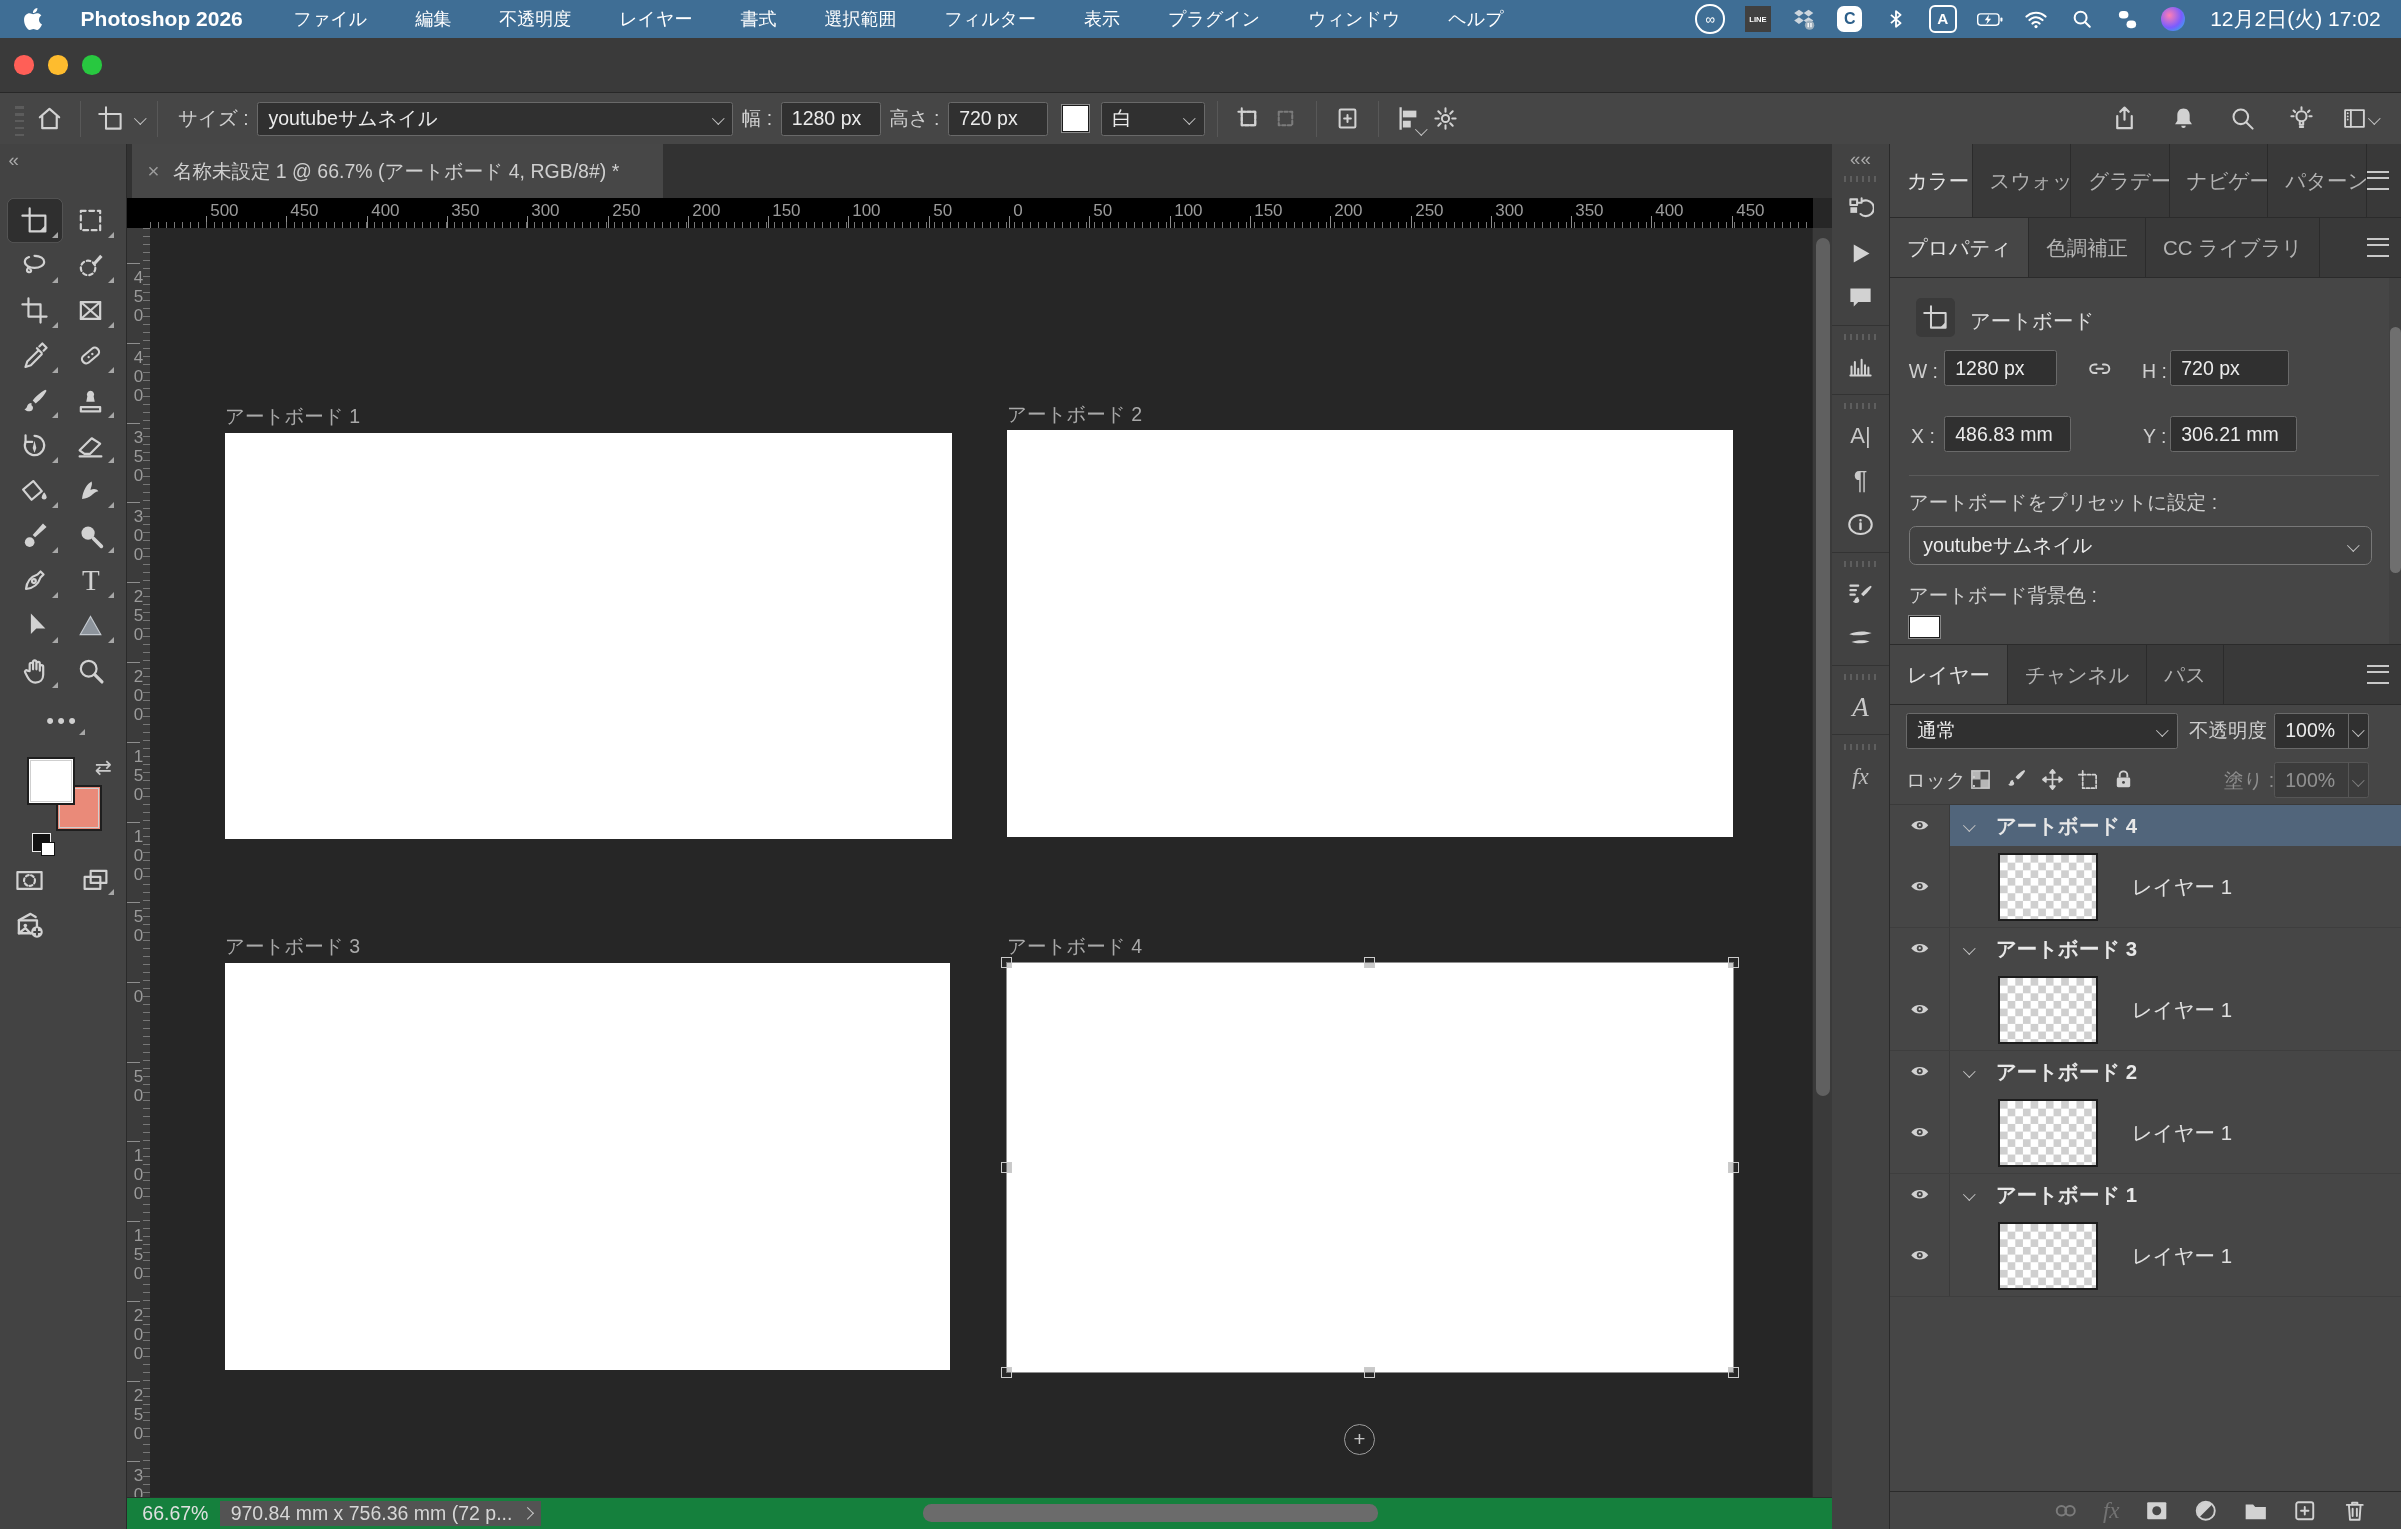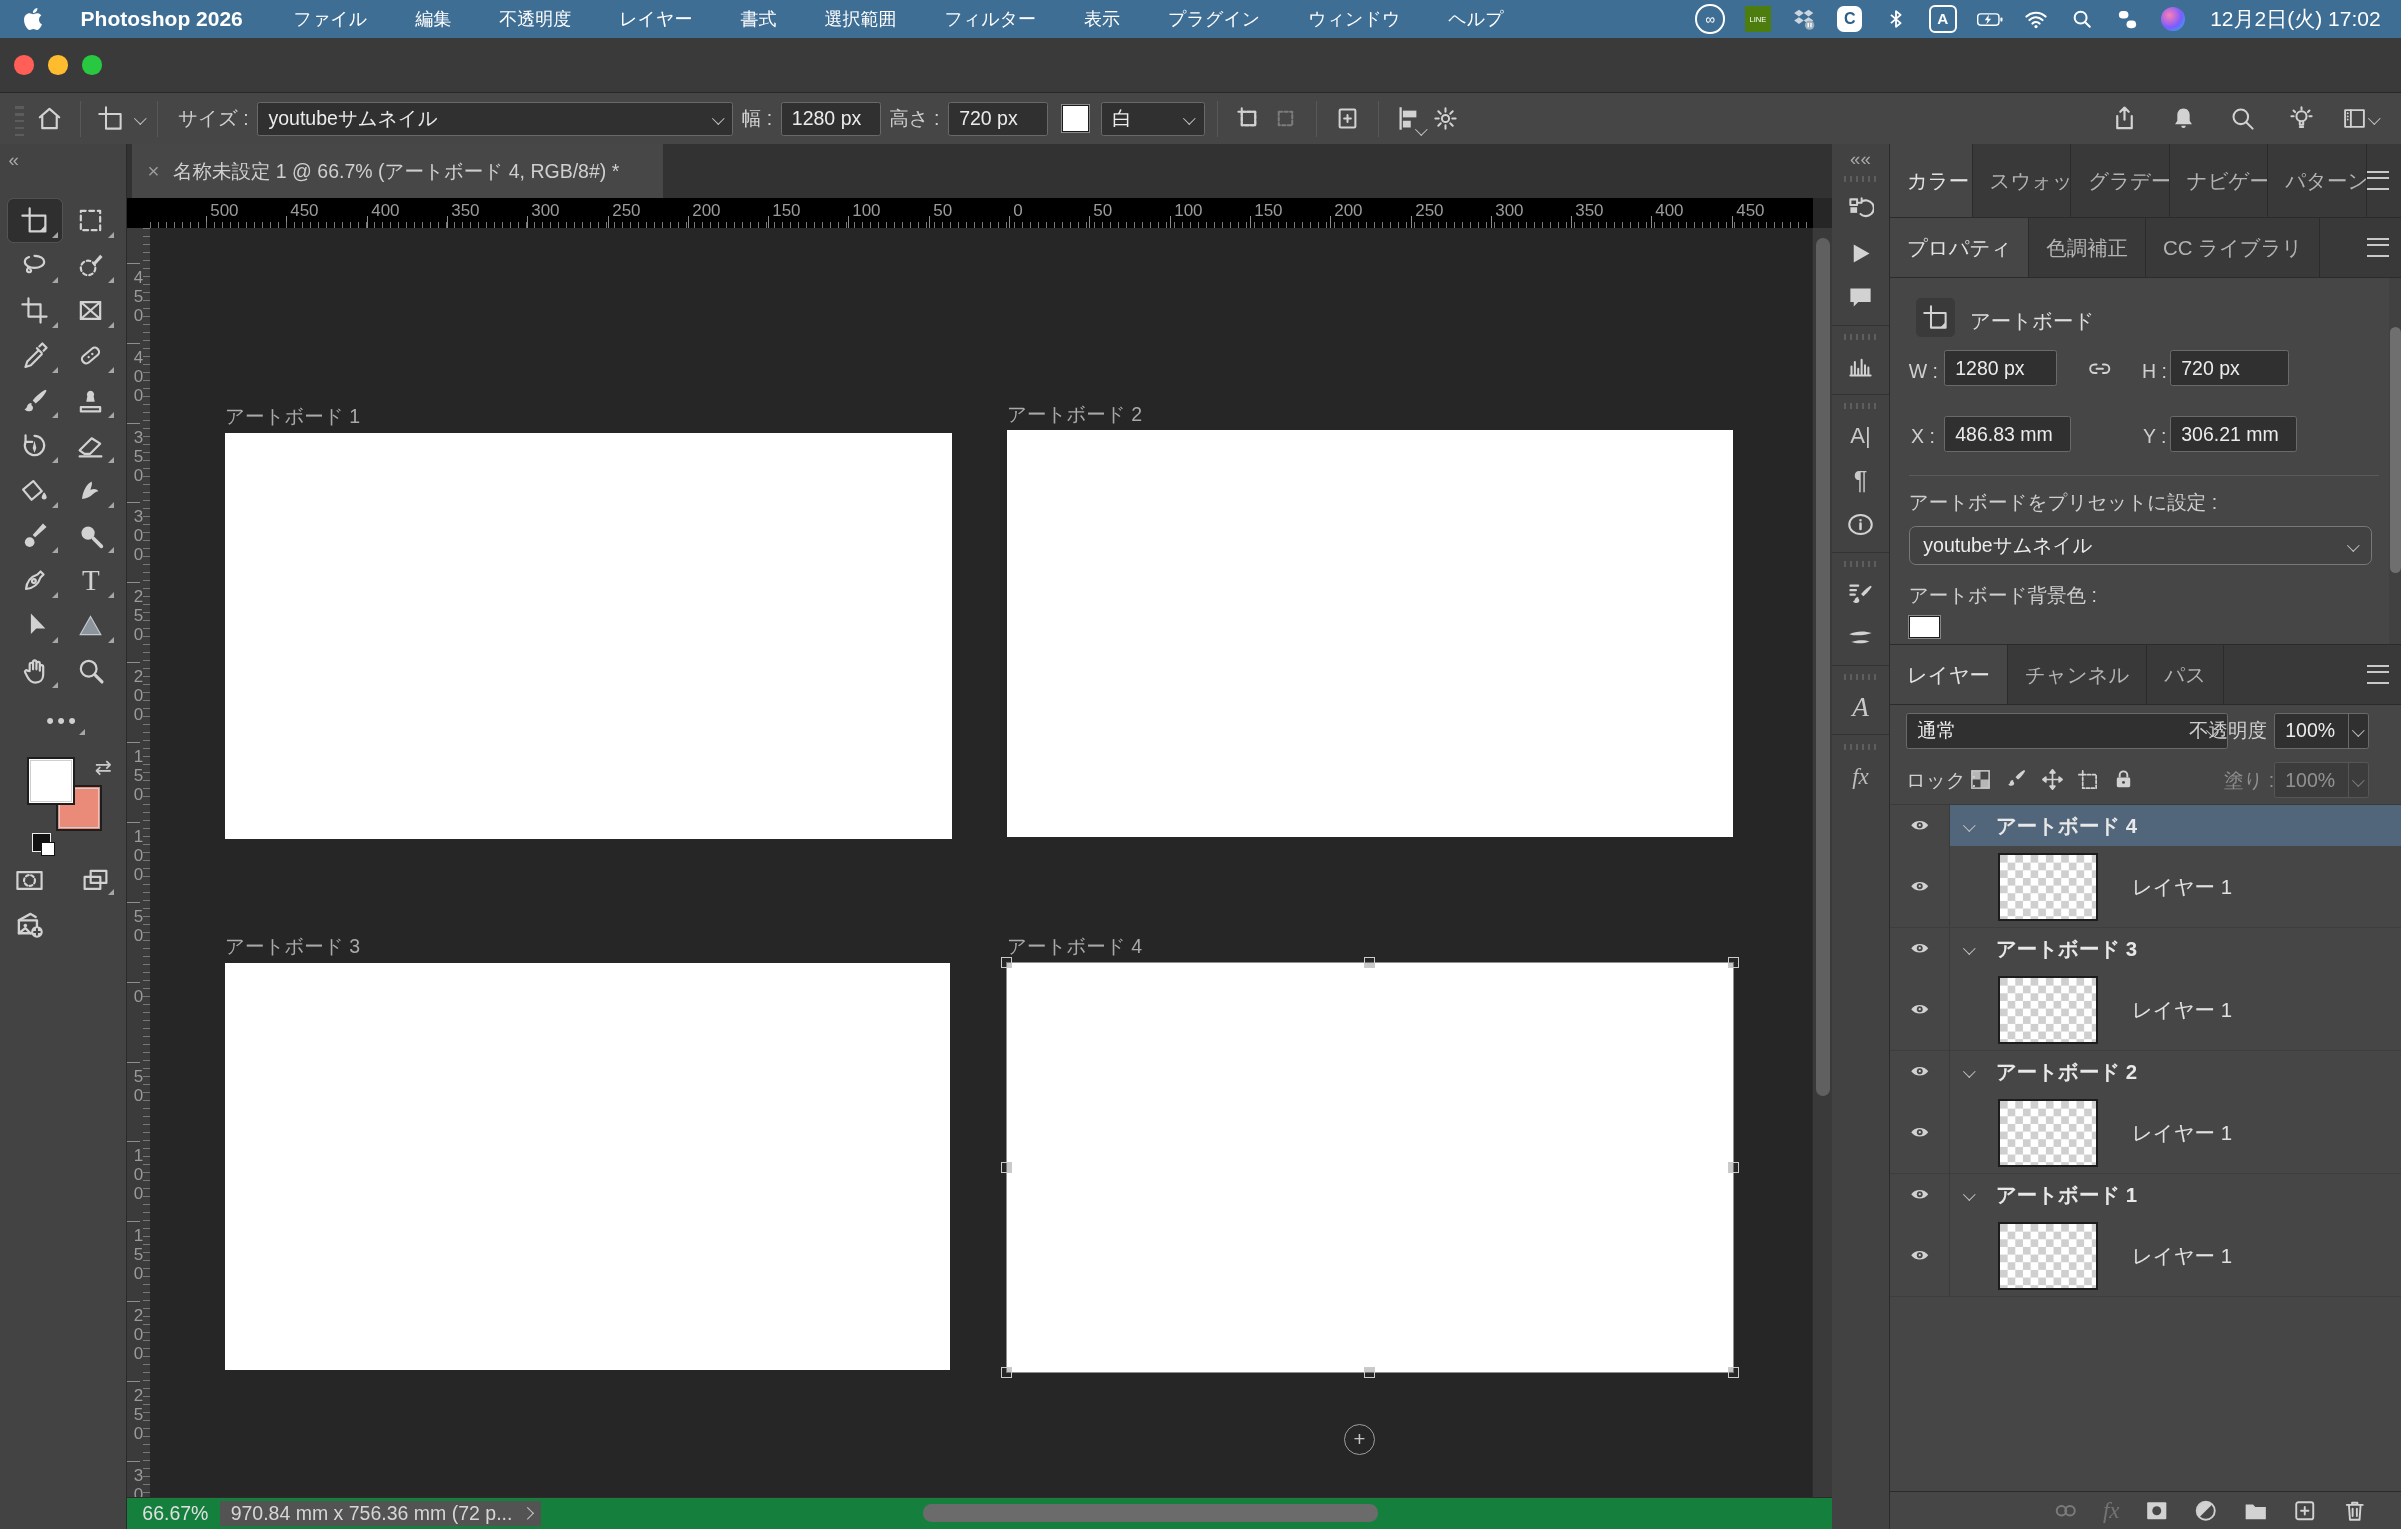--- a/index.html
+++ b/index.html
@@ -13,21 +13,21 @@
   .hamb{width:22px;height:15.3px;border-top:2.5px solid #c9c9c9;border-bottom:2.5px solid #c9c9c9;position:relative;flex:none}
   .hamb::after{content:"";position:absolute;left:0;right:0;top:3.8px;height:2.5px;background:#c9c9c9}
 
   
   #menubar{position:absolute;top:0;left:0;width:100%;height:38px;background:#3f6e95;display:flex;align-items:center;padding:0 20.4px;box-sizing:border-box;color:#fff;gap:16px}
   #menubar .mitem{padding:0 16px;font-size:18px;white-space:nowrap}
   #menubar .appname{font-weight:700;font-size:21px;padding:0 18.7px}
   #mstatus{margin-left:auto;display:flex;align-items:center;gap:20.4px}
   #mclock{font-size:21px;white-space:nowrap;margin-left:5.1px}
   .sic{width:25.5px;height:25.5px;display:flex;align-items:center;justify-content:center}
-  .lineic{width:25.5px;height:25.5px;background:#4d7c0f;border-radius:0;color:#fff;font-size:7.6px;font-weight:400;display:flex;align-items:center;justify-content:center}
+  .lineic{width:25.5px;height:25.5px;background:#404040;border-radius:0;color:#fff;font-size:7.6px;font-weight:700;display:flex;align-items:center;justify-content:center}
   .aic{width:24px;height:24px;border:2.1px solid #fff;border-radius:6px;color:#fff;font-size:15.3px;font-weight:700;display:flex;align-items:center;justify-content:center}
   .ccic{width:25.5px;height:25.5px;border:2.1px solid #fff;border-radius:50%;color:#fff;font-size:13.6px;display:flex;align-items:center;justify-content:center}
   .capp{width:25.5px;height:25.5px;background:#fff;border-radius:6.8px;color:#2c5f8a;font-weight:700;font-size:16px;display:flex;align-items:center;justify-content:center}
   .siri{width:24px;height:24px;border-radius:50%;background:radial-gradient(circle at 35% 35%,#ff7eb3,#7a5cff 55%,#18c7de)}
 
   
   #titlebar{position:absolute;top:38px;left:0;width:100%;height:54px;background:#3a3a3a;border-bottom:0.8px solid #282828;display:flex;align-items:center}
   .tl{width:19.5px;height:19.5px;border-radius:50%;margin-left:14.4px}
   #wintitle{position:absolute;left:0;right:0;text-align:center;font-size:22px;color:#c9c9c9}
 
@@ -117,21 +117,21 @@
   #abchiplabel{position:absolute;left:80px;top:29px;color:#dedede;font-size:20.4px}
   .plab{position:absolute;color:#cfcfcf}
   .pfield{position:absolute;background:#303030;border:0.8px solid #6a6a6a;border-radius:2.5px;height:36px;display:flex;align-items:center;padding:0 10.2px;color:#ececec;box-sizing:border-box}
   #propdiv{position:absolute;left:18.7px;right:25.5px;top:197px;height:0.8px;background:#5a5a5a}
   #presetdd{position:absolute;left:18.7px;top:248px;width:463px;height:39px;border:0.8px solid #787878;border-radius:6.8px;background:#424242;display:flex;align-items:center;justify-content:space-between;padding:0 13.6px;box-sizing:border-box;color:#ececec}
   #propscroll{position:absolute;right:1.7px;top:0;bottom:0;width:13.6px;background:#414141}
   #propthumb{position:absolute;left:1.7px;right:1.7px;top:49px;height:246px;background:#6f6f6f;border-radius:6px}
   #bgsw{position:absolute;left:18.7px;top:338px;width:29px;height:20.4px;border:0.8px solid #1c1c1c;outline:0.8px solid #888}
 
   #blendrow{height:51px;display:flex;align-items:center;flex:none;position:relative}
-  #blenddd{position:absolute;left:16px;width:322px;height:36px}
+  #blenddd{position:absolute;left:16px;width:272px;height:36px}
   #opacitylab{position:absolute;left:299px;color:#cfcfcf}
   #opacityf{position:absolute;left:384px;width:95px;height:36px;padding-right:5.1px}
   .fdiv{width:0.8px;height:100%;background:#6a6a6a;margin:0 5.1px 0 auto}
   #lockrow{height:48px;display:flex;align-items:center;flex:none;position:relative;border-bottom:0.8px solid #3a3a3a}
   #locklab{position:absolute;left:16px;color:#cfcfcf}
   .lockic{position:absolute;top:11px;width:25.5px;height:25.5px;display:flex;align-items:center;justify-content:center}
   .lockic svg{width:23px;height:23px}
   #filllab{position:absolute;left:334px;color:#8f8f8f}
   #fillf{position:absolute;left:384px;width:95px;height:36px;opacity:.45;padding-right:5.1px}
 

